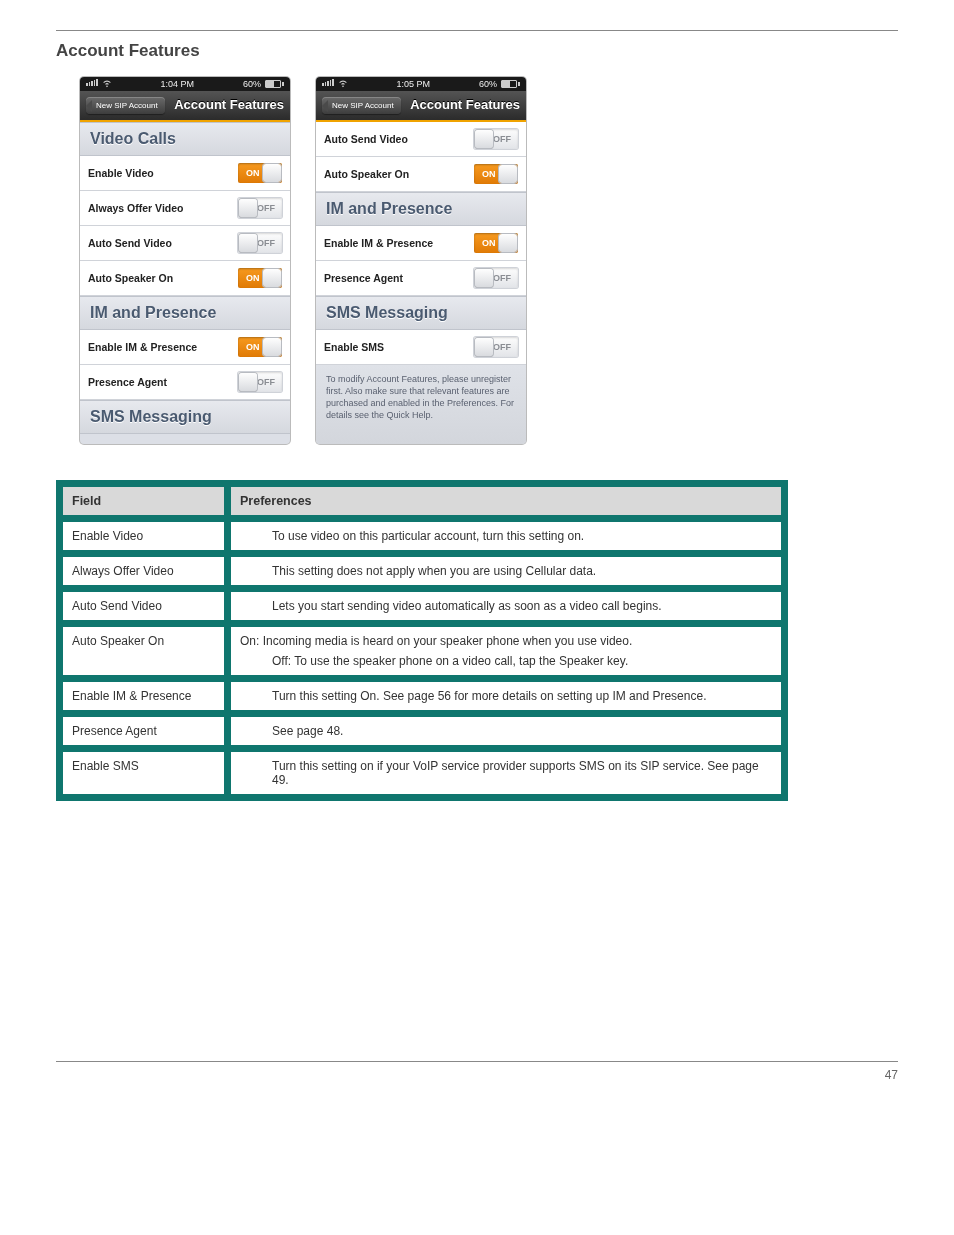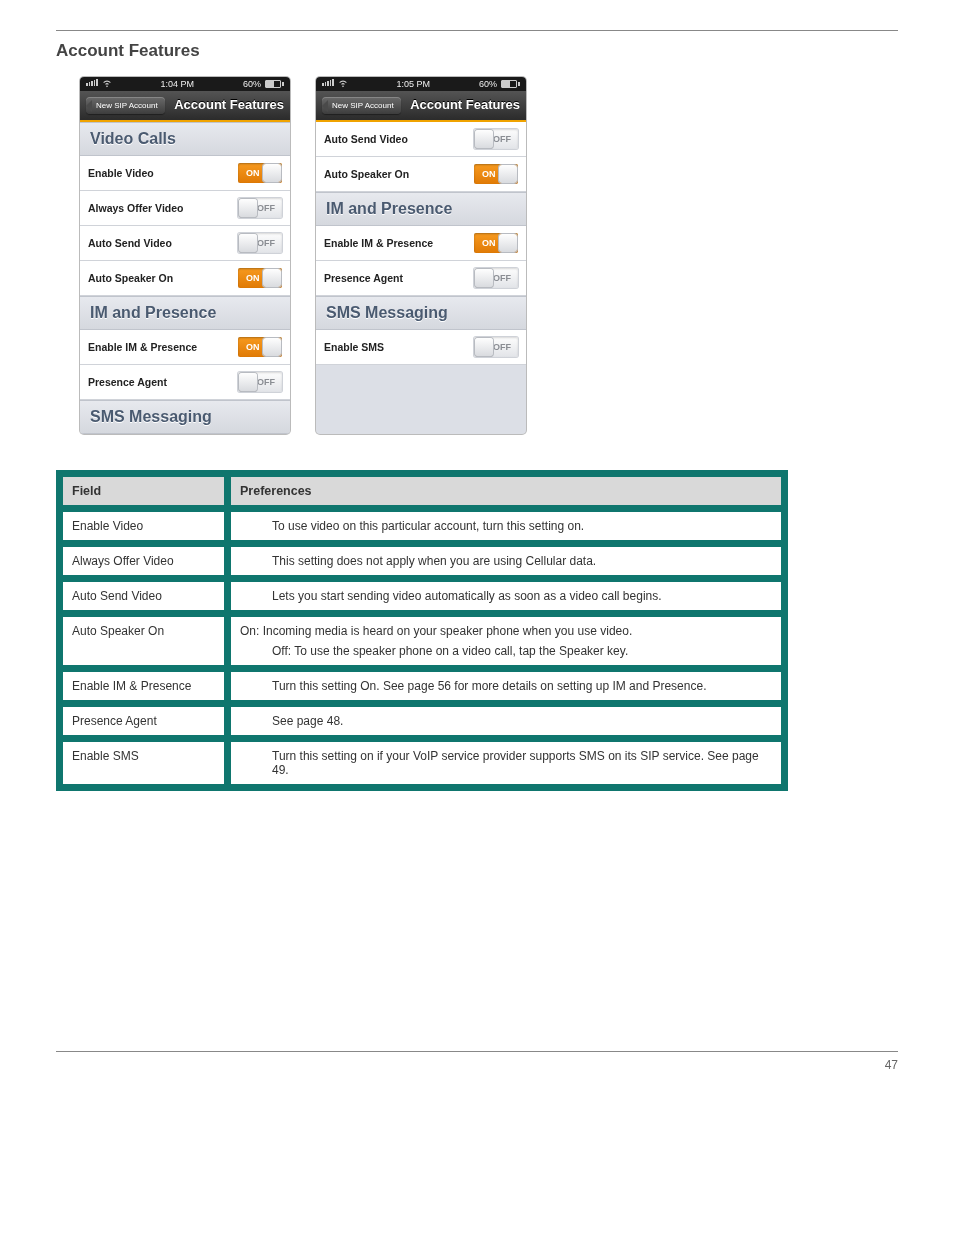--- a/index.html
+++ b/index.html
@@ -374,20 +374,21 @@
           </div>
           <div class="ios-section">SMS Messaging</div>
           <div class="ios-row">
             <span>Enable SMS</span>
             <div class="toggle toggle-off">
               <span>OFF</span>
               <span class="knob"></span>
             </div>
           </div>
         </div>
+      <div class="help-text">To modify Account Features, please unregister first. Also make sure that relevant features are purchased and enabled in the Preferences. For details see the Quick Help.</div>
     </div>
   </div>
 
   <table class="opt-table">
     <thead>
       <tr>
         <th>Field</th>
         <th>Preferences</th>
       </tr>
     </thead>

